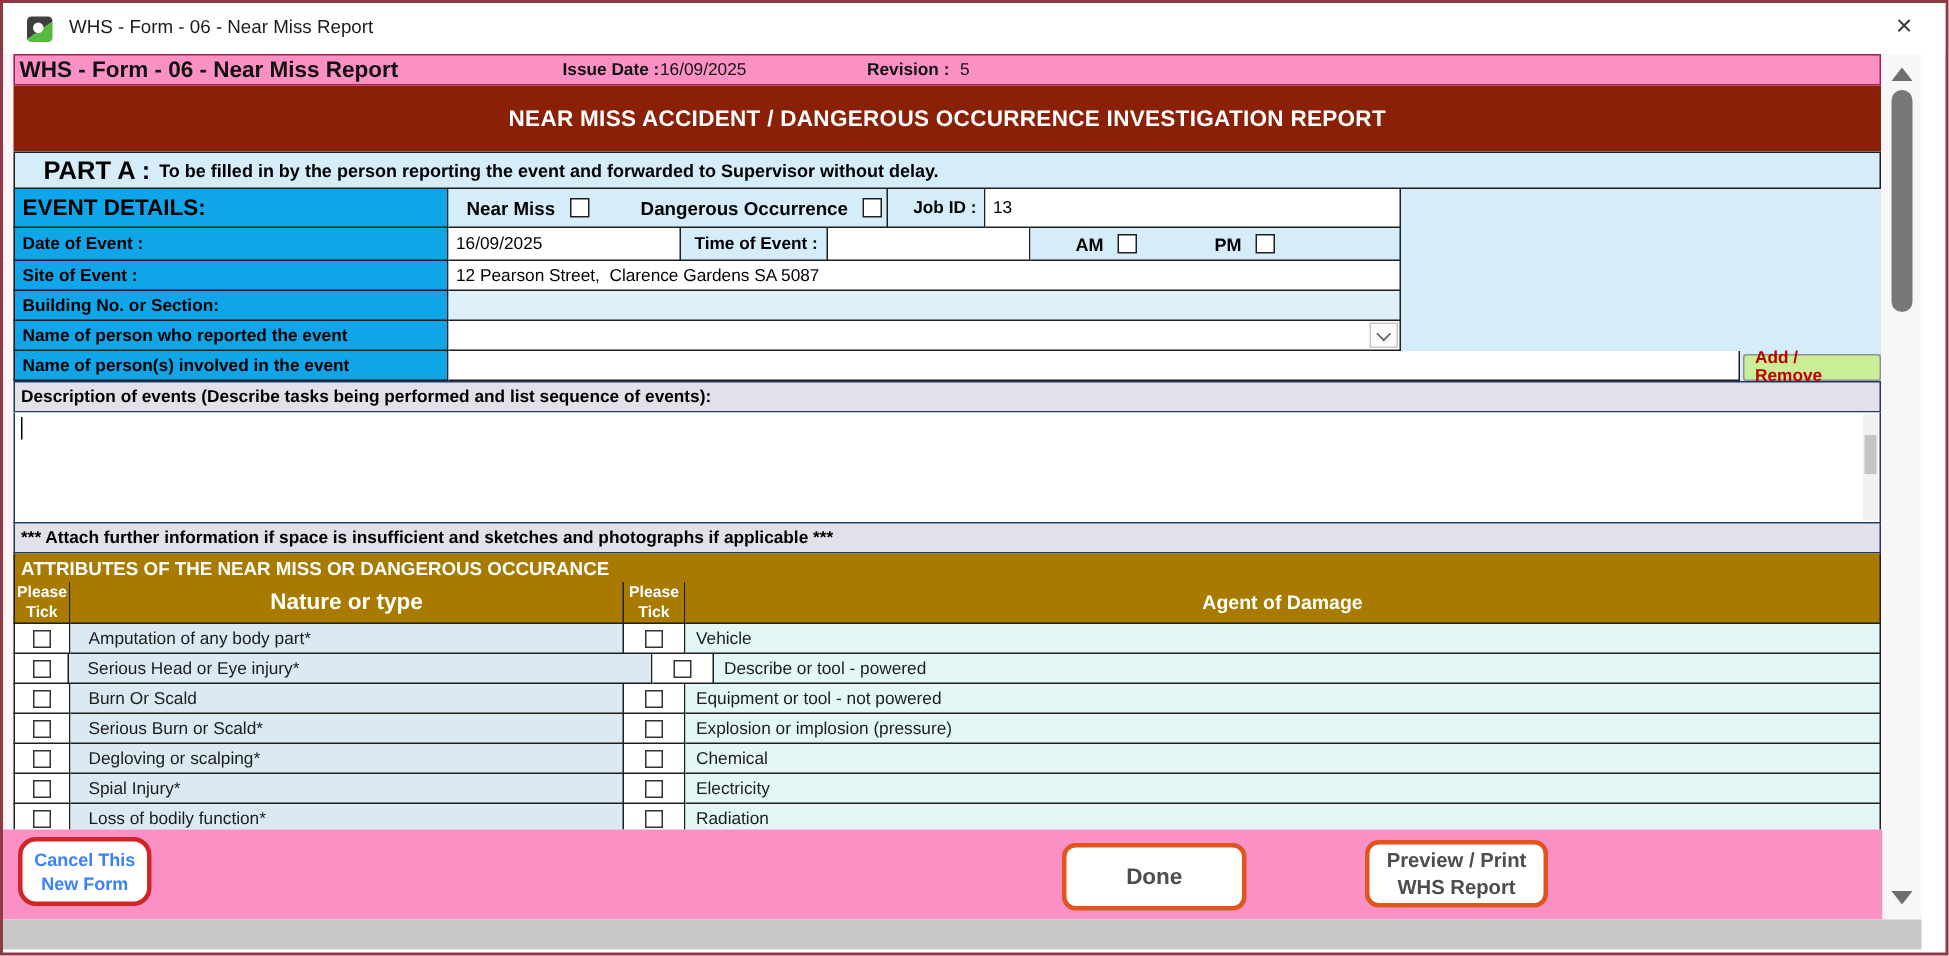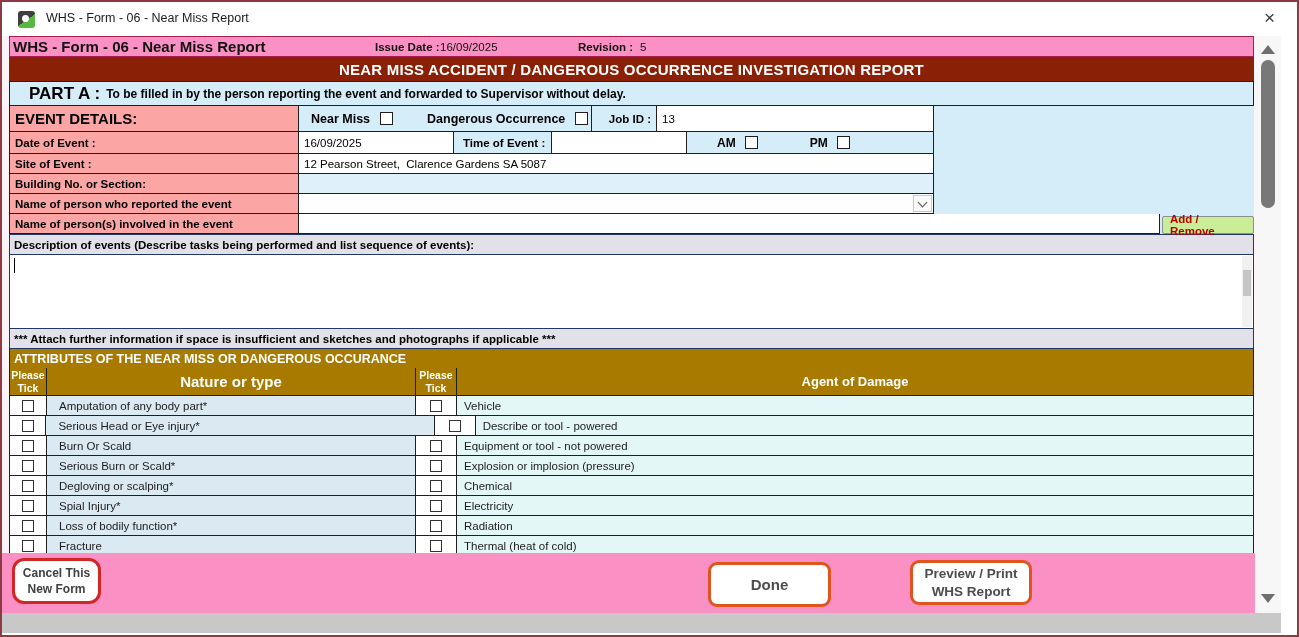--- a/index.html
+++ b/index.html
@@ -16,32 +16,32 @@
 
   
   .form-area { position:absolute; left:0; top:34px; width:1253px; height:517px; overflow:hidden; background:#fdf4f8; }
   .rows { position:absolute; left:7px; top:0; width:1245px; background:#fff; }
 
   .pink-header { position:relative; height:21px; background:#fb90c5; border:1px solid #a81d50; }
   .pink-header .ft { position:absolute; left:3px; top:1px; font-size:15px; font-weight:bold; color:#111; }
   .ph-abs { position:absolute; top:4px; font-size:11.5px; color:#111; }
   .bold { font-weight:bold; }
 
-  .banner { height:24px; background:#8a2005; color:#fff; display:flex; align-items:center; justify-content:center;
+  .banner { height:44px; background:#8a2005; color:#fff; display:flex; align-items:center; justify-content:center;
             font-size:15px; font-weight:bold; letter-spacing:.2px; }
 
   .part-a { height:25px; background:#d5ecf9; border:1px solid #1f1f1f; display:flex; align-items:center; padding-left:19px; }
   .part-a .pa-label { font-size:17px; font-weight:bold; margin-right:6px; }
   .part-a .pa-text { font-size:12px; font-weight:bold; }
 
   .r { display:flex; }
   .cell { border-right:1px solid #1f1f1f; border-bottom:1px solid #1f1f1f; display:flex; align-items:center;
           padding:0 5px; font-size:11.5px; overflow:hidden; white-space:pre; }
   .evt-first .cell { border-top:0; }
-  .lbl { background:#fca5a5; font-weight:bold; border-left:1px solid #1f1f1f; }
+  .lbl { background:#0ea5e9; font-weight:bold; border-left:1px solid #1f1f1f; }
   .blue { background:#d5ecf9; }
   .white { background:#fff; }
   .paleblue { background:#dff0fa; }
   .filler { background:#d5ecf9; border:0; position:relative; }
   .big { font-size:15px; }
 
   .cb { display:inline-block; width:13px; height:13px; border:1.6px solid #1f1f1f; background:#fff; flex:none; }
   .cb.sm { width:12px; height:12px; border:1.5px solid #333; }
   .cb-lbl { font-weight:bold; font-size:12.5px; }
 
@@ -78,21 +78,21 @@
   .tick-cell { justify-content:center; background:#fff; border-left:1px solid #1f1f1f; }
   .tick-cell.inner { border-left:0; }
   .nature-cell { background:#dae9f2; padding-left:12px; color:#1c1c1c; }
   .agent-cell { background:#e3f7f6; padding-left:7px; color:#1c1c1c; }
 
   
   .footer { position:absolute; left:0; top:551px; width:1253px; height:60px; background:#fb90c5; }
   .btn { position:absolute; background:#fff; display:flex; flex-direction:column; align-items:center;
          justify-content:center; cursor:pointer; text-align:center; }
   .btn-cancel { left:10px; top:5px; width:89px; height:46px; border:3px solid #d42525; border-radius:12px;
-                color:#404040; font-weight:bold; font-size:12px; line-height:1.35;text-align:right; }
+                color:#3b82f6; font-weight:bold; font-size:12px; line-height:1.35;text-align:right; }
   .btn-done { left:706px; top:9px; width:123px; height:45px; border:3px solid #e0541e; border-radius:9px;
               color:#4d4d4d; font-weight:bold; font-size:15px; }
   .btn-preview { left:908px; top:7px; width:122px; height:45px; border:3px solid #e0541e; border-radius:9px;
                  color:#4d4d4d; font-weight:bold; font-size:13.5px; line-height:1.3; }
 
   
   .vscroll { position:absolute; left:1253px; top:34px; width:26px; height:577px; background:#f7f7f7; }
   .v-up { position:absolute; left:6px; top:9px; width:0; height:0;
           border-left:7px solid transparent; border-right:7px solid transparent; border-bottom:9px solid #6e6e6e; }
   .v-thumb { position:absolute; left:6px; top:24px; width:14px; height:148px; background:#787878; border-radius:7px; }

